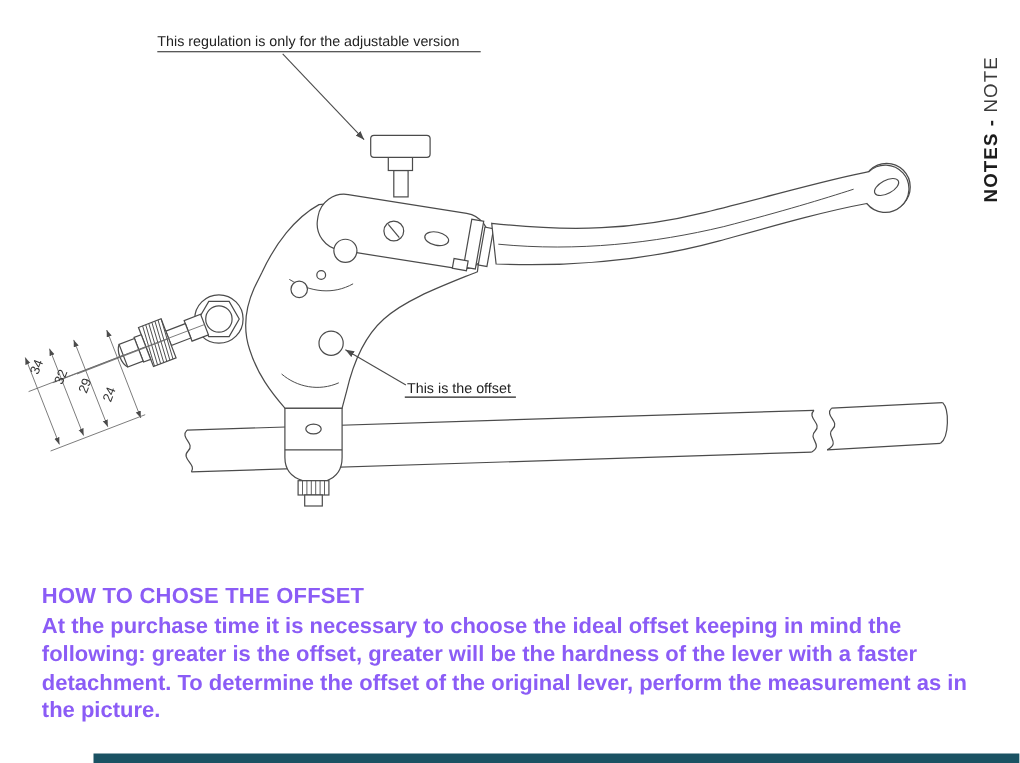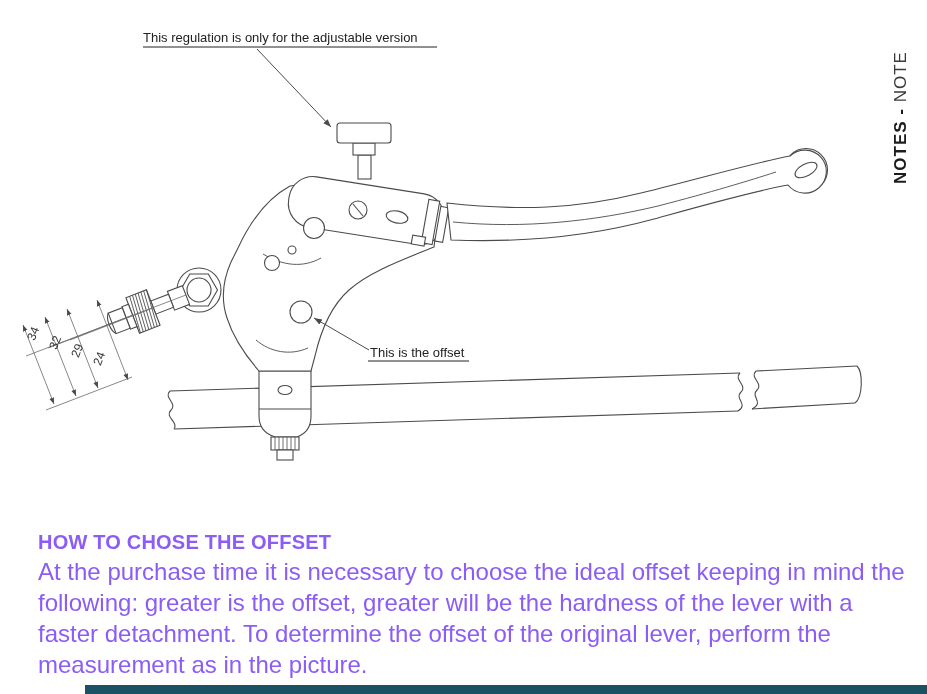--- a/index.html
+++ b/index.html
@@ -7,21 +7,21 @@
         font-family:"Liberation Sans",sans-serif;}
   .diagram-wrap{position:absolute;top:0;left:0;width:927px;height:520px;}
   svg{display:block;}
   .notes-vert{position:absolute;top:6px;right:16px;height:178px;
       writing-mode:vertical-rl;transform:rotate(180deg);
       font-size:17px;color:#1c1c1c;letter-spacing:1px;white-space:nowrap;}
   .notes-vert .w1{font-weight:700;}
   .notes-vert .w2{font-weight:400;color:#3a3a3a;}
   .textblock{position:absolute;left:38px;top:531px;width:874px;color:#8b5cf6;}
   .textblock h1{font-size:20px;font-weight:700;margin:0 0 3px 0;letter-spacing:.2px;}
-  .textblock p{font-size:24px;font-weight:400;margin:0;line-height:1.29;}
+  .textblock p{font-size:20px;font-weight:700;margin:0;line-height:1.29;}
   .footer-bar{position:absolute;left:85px;right:0;bottom:0;height:9px;}
   text{font-family:"Liberation Sans",sans-serif;}
   .lbl{font-size:13px;fill:#222;}
   .dim{font-size:12px;fill:#333;}
 </style>
 </head>
 <body>
 
 <div class="page">
 

